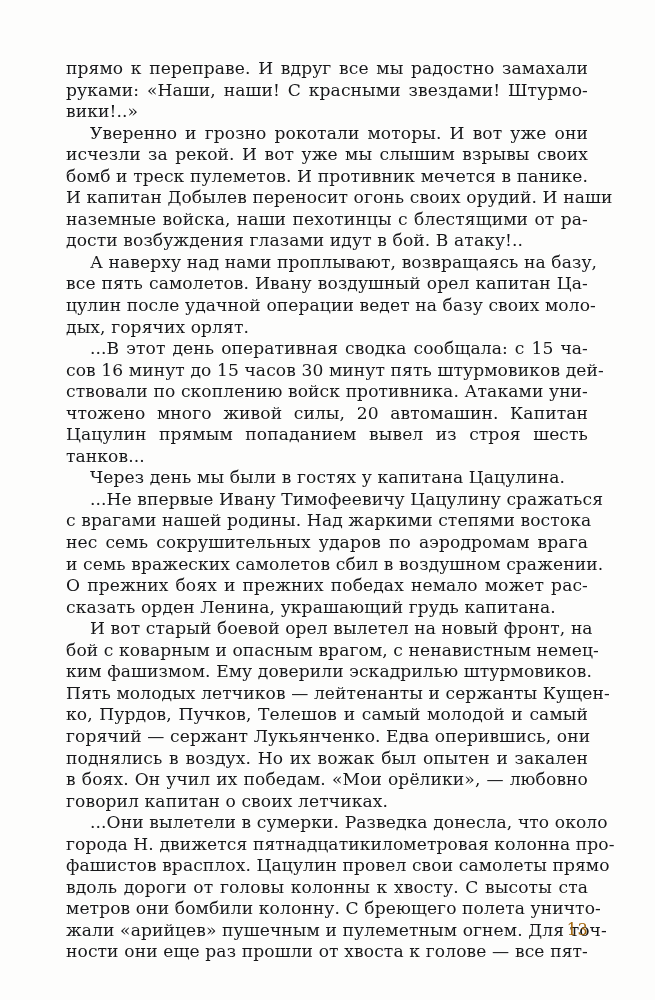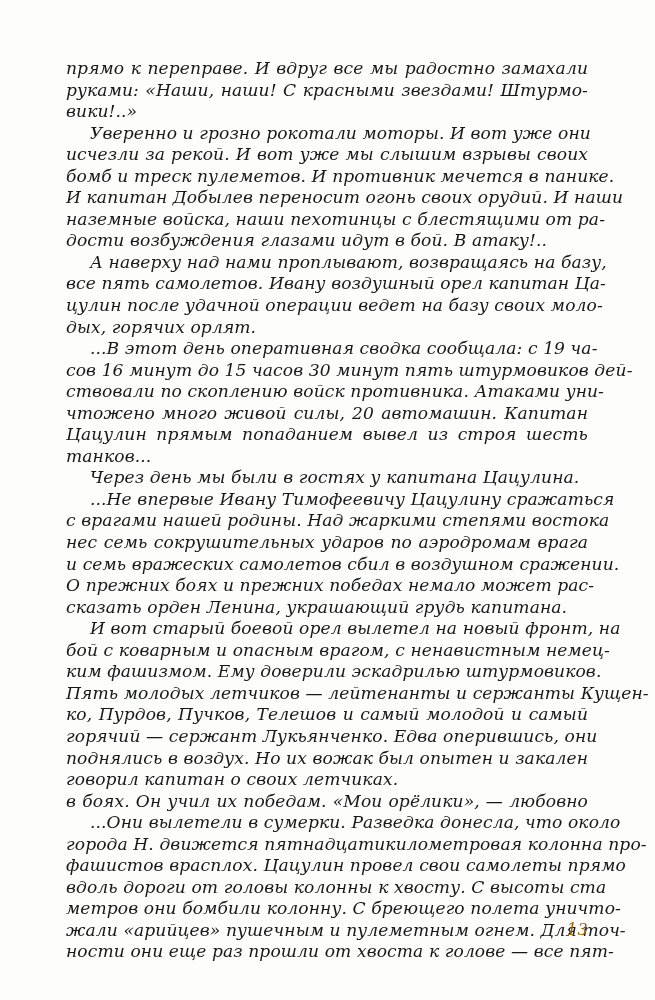--- a/index.html
+++ b/index.html
@@ -9,21 +9,20 @@
     background: #ffffff;
   }
   #page {
     position: relative;
     width: 655px;
     height: 1000px;
     background: #fdfdfc;
     overflow: hidden;
     font-family: "DejaVu Serif", "Liberation Serif", serif;
     color: #17181a;
-    font-style: italic;
     -webkit-font-smoothing: antialiased;
   }
   #textblock {
     position: absolute;
     left: 66px;
     top: 58px;
     width: 522px;
   }
   .para {
     margin: 0;
@@ -80,21 +79,21 @@
         <span class="line">наземные войска, наши пехотинцы с блестящими от ра-</span>
         <span class="line flush">дости возбуждения глазами идут в бой. В атаку!..</span>
       </div>
       <div class="para">
         <span class="line indent">А наверху над нами проплывают, возвращаясь на базу,</span>
         <span class="line">все пять самолетов. Ивану воздушный орел капитан Ца-</span>
         <span class="line">цулин после удачной операции ведет на базу своих моло-</span>
         <span class="line flush">дых, горячих орлят.</span>
       </div>
       <div class="para">
-        <span class="line indent">...В этот день оперативная сводка сообщала: с 19 ча-</span>
+        <span class="line indent">...В этот день оперативная сводка сообщала: с 15 ча-</span>
         <span class="line">сов 16 минут до 15 часов 30 минут пять штурмовиков дей-</span>
         <span class="line">ствовали по скоплению войск противника. Атаками уни-</span>
         <span class="line">чтожено много живой силы, 20 автомашин. Капитан</span>
         <span class="line">Цацулин прямым попаданием вывел из строя шесть</span>
         <span class="line flush">танков...</span>
       </div>
       <div class="para">
         <span class="line indent flush">Через день мы были в гостях у капитана Цацулина.</span>
       </div>
       <div class="para">
@@ -106,22 +105,22 @@
         <span class="line flush">сказать орден Ленина, украшающий грудь капитана.</span>
       </div>
       <div class="para">
         <span class="line indent">И вот старый боевой орел вылетел на новый фронт, на</span>
         <span class="line">бой с коварным и опасным врагом, с ненавистным немец-</span>
         <span class="line">ким фашизмом. Ему доверили эскадрилью штурмовиков.</span>
         <span class="line">Пять молодых летчиков — лейтенанты и сержанты Кущен-</span>
         <span class="line">ко, Пурдов, Пучков, Телешов и самый молодой и самый</span>
         <span class="line">горячий — сержант Лукьянченко. Едва оперившись, они</span>
         <span class="line">поднялись в воздух. Но их вожак был опытен и закален</span>
+        <span class="line">в боях. Он учил их победам. «Мои орёлики», — любовно</span>
         <span class="line flush">говорил капитан о своих летчиках.</span>
-        <span class="line">в боях. Он учил их победам. «Мои орёлики», — любовно</span>
       </div>
       <div class="para">
         <span class="line indent">...Они вылетели в сумерки. Разведка донесла, что около</span>
         <span class="line">города Н. движется пятнадцатикилометровая колонна про-</span>
         <span class="line">фашистов врасплох. Цацулин провел свои самолеты прямо</span>
         <span class="line">вдоль дороги от головы колонны к хвосту. С высоты ста</span>
         <span class="line">метров они бомбили колонну. С бреющего полета уничто-</span>
         <span class="line">жали «арийцев» пушечным и пулеметным огнем. Для точ-</span>
         <span class="line">ности они еще раз прошли от хвоста к голове — все пят-</span>
       </div>

